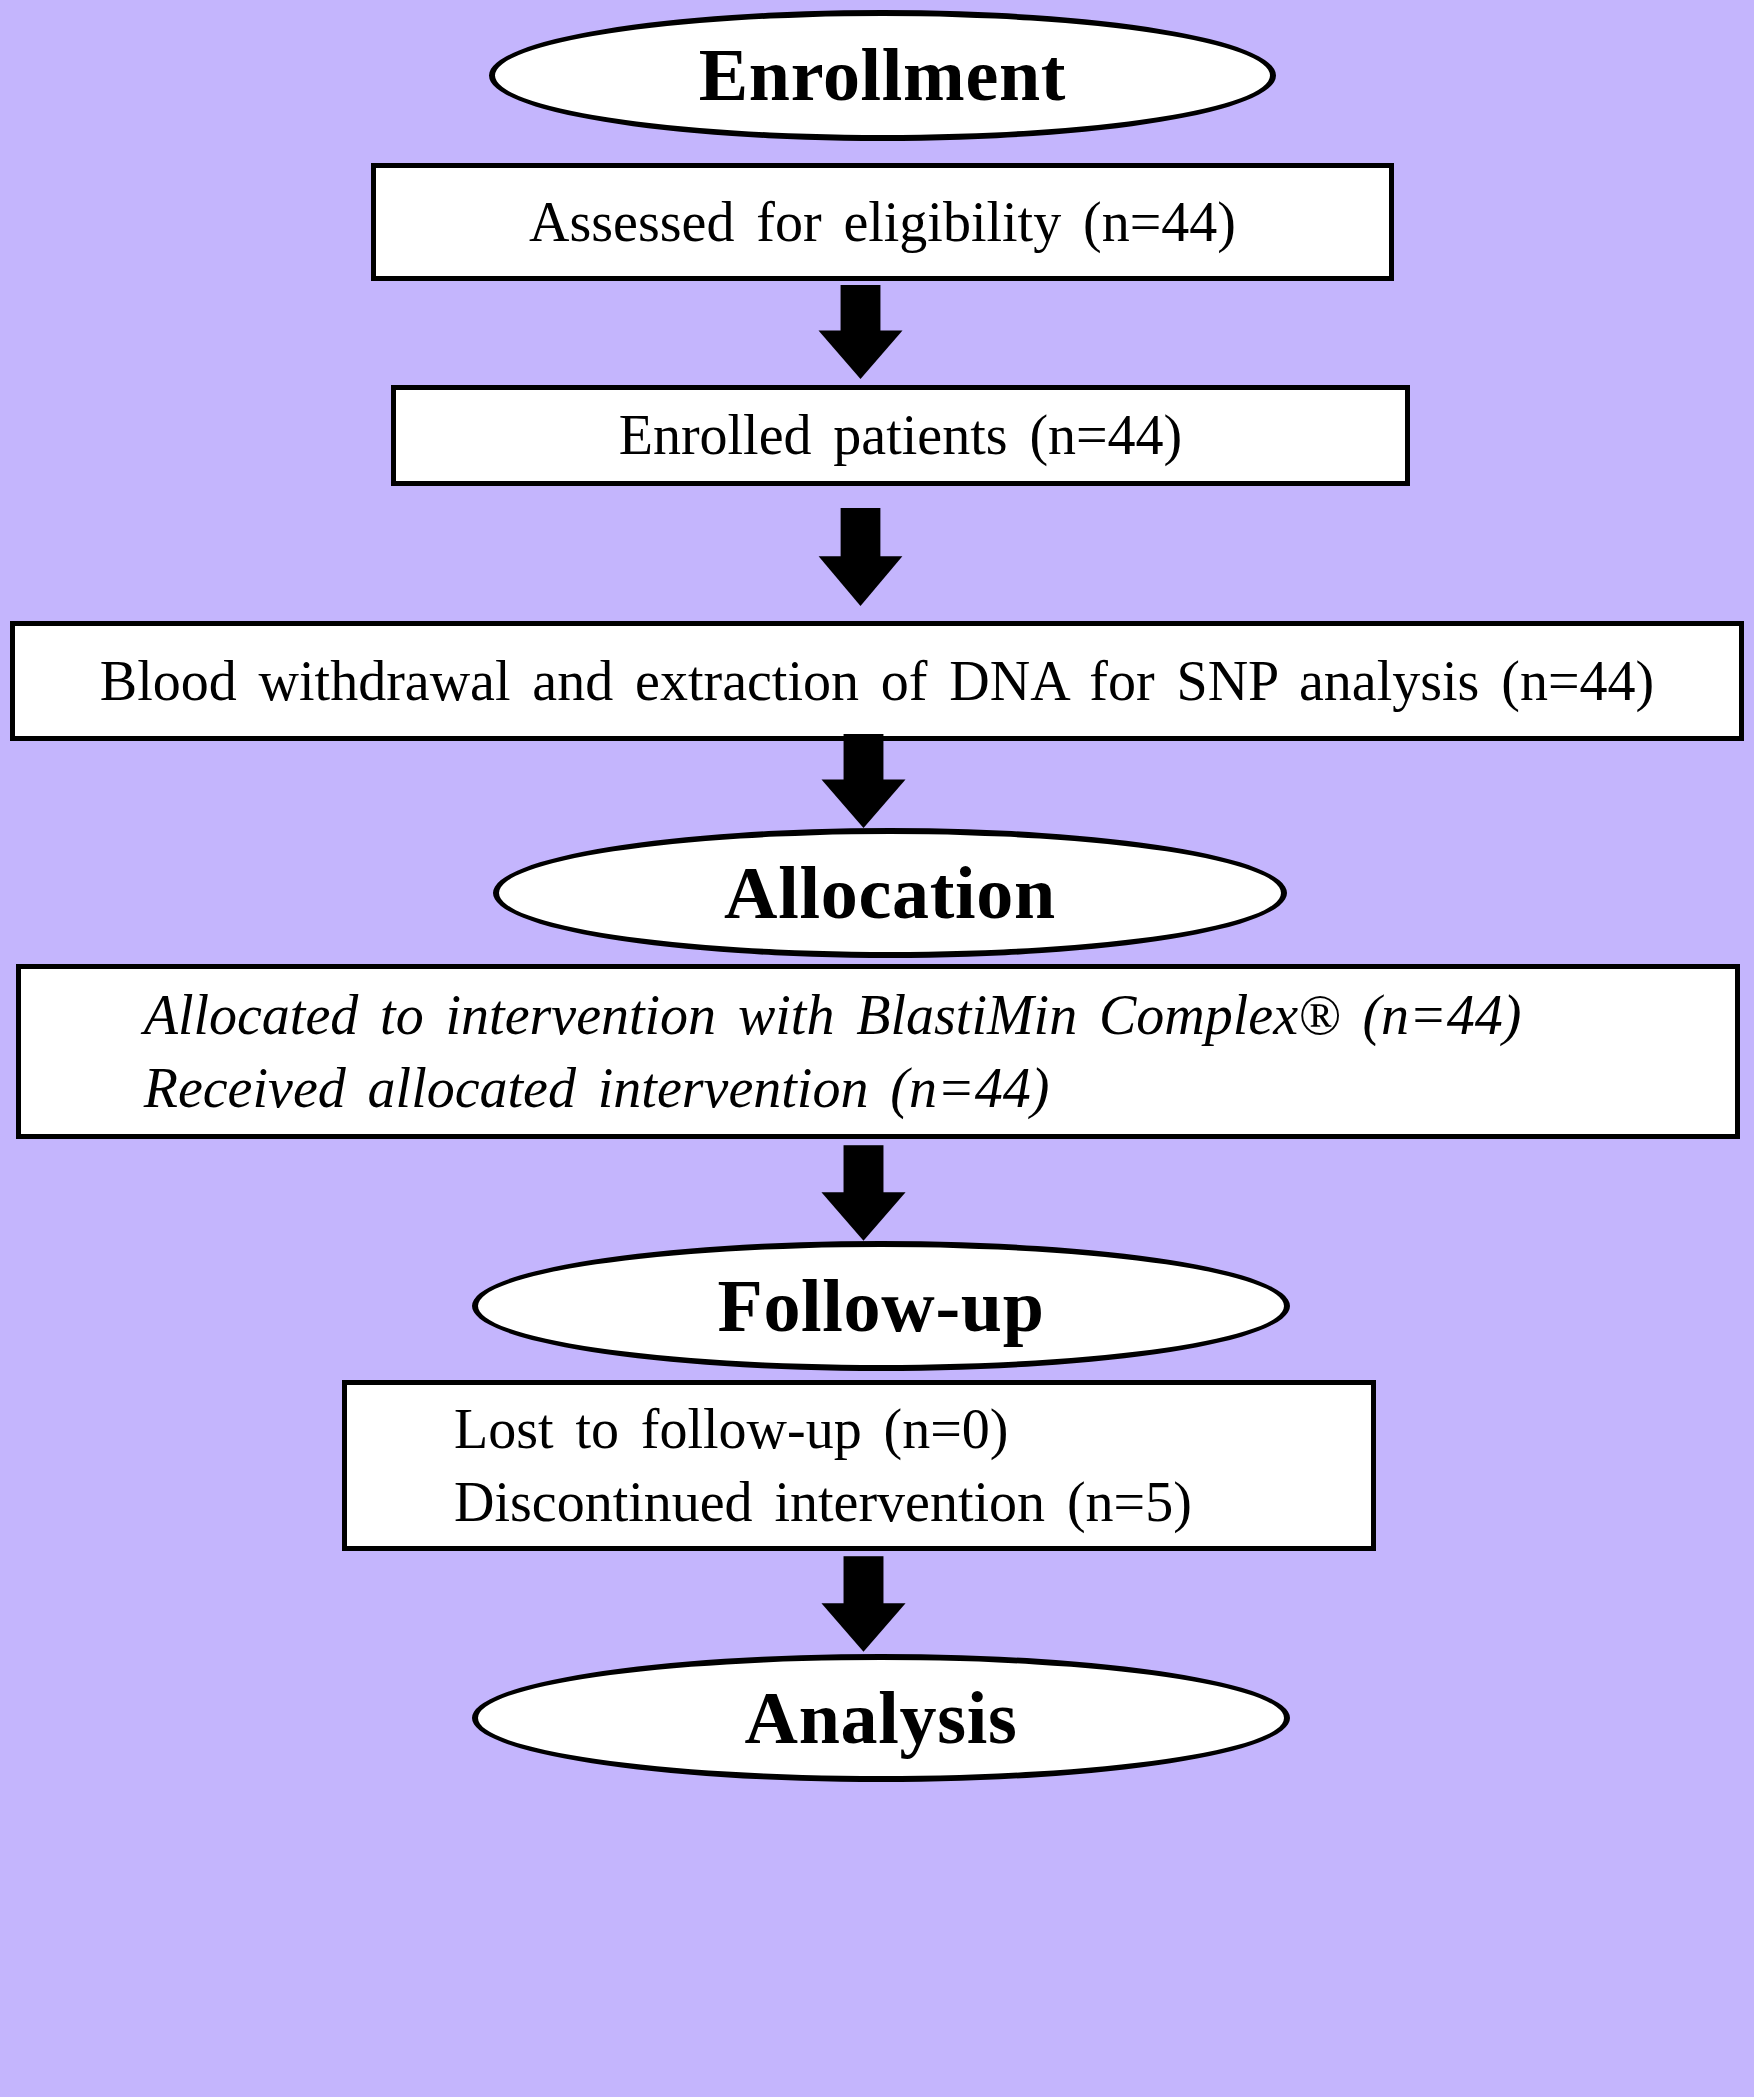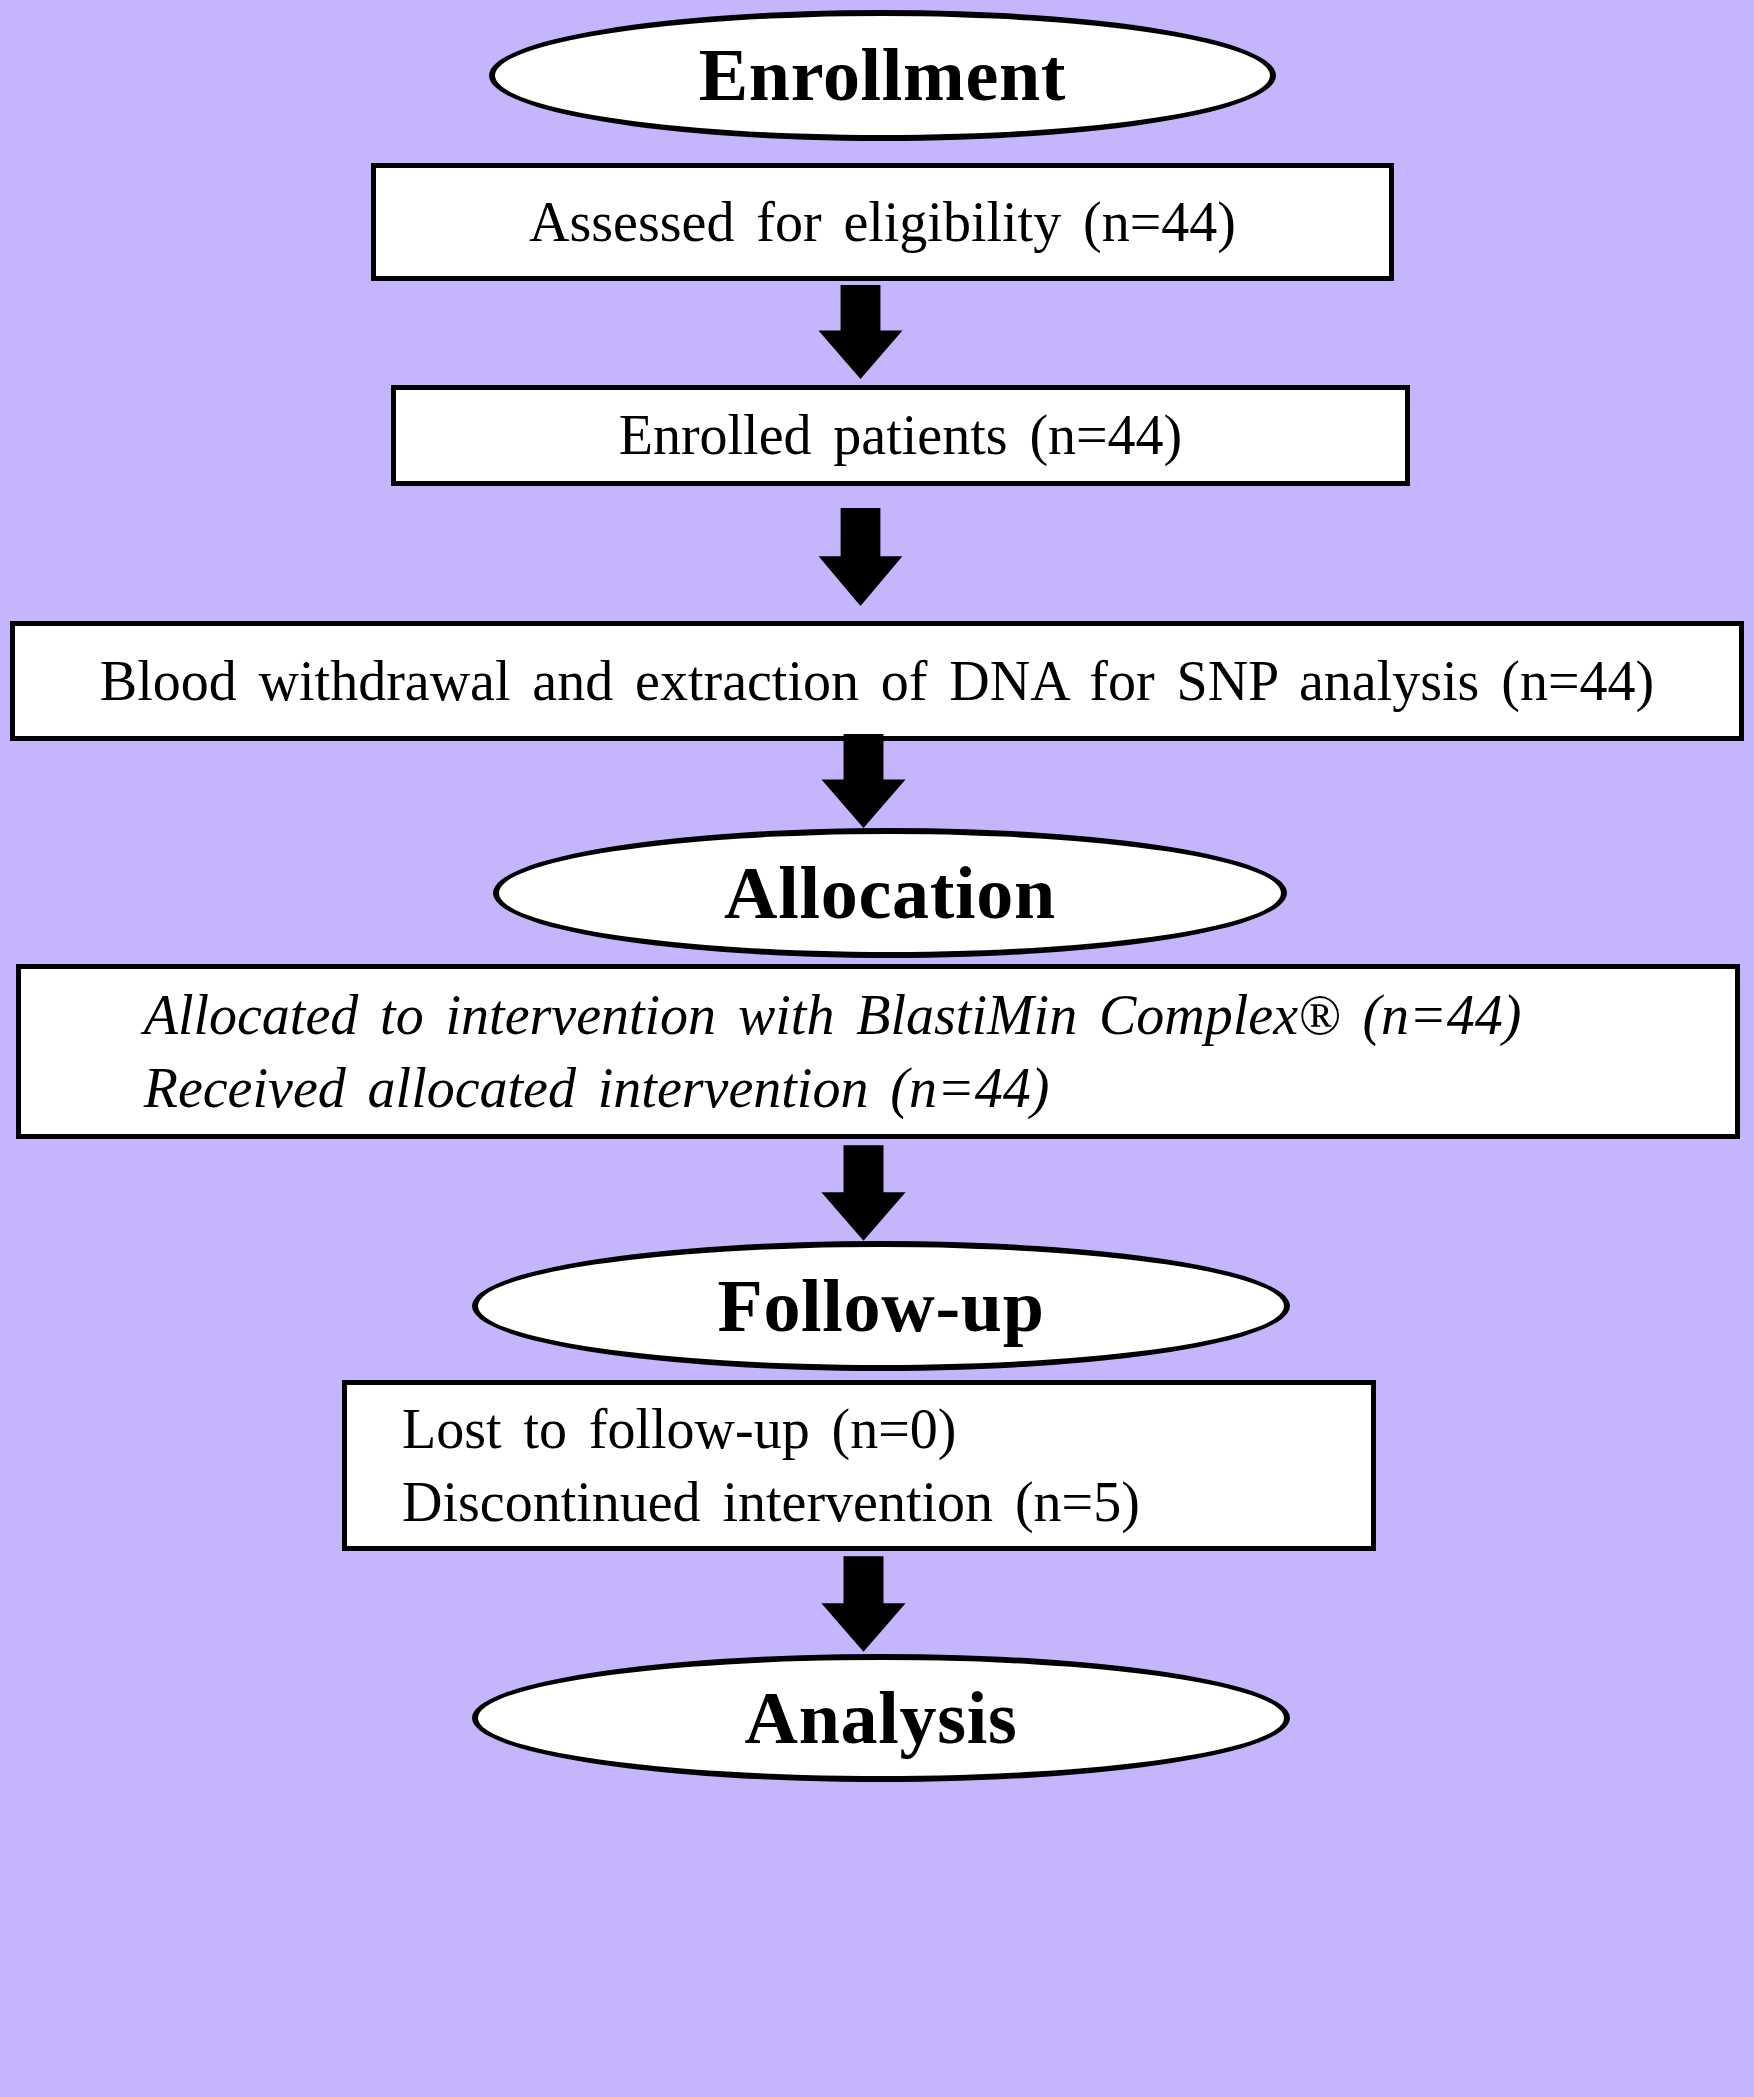--- a/index.html
+++ b/index.html
@@ -117,21 +117,21 @@
     <svg width="87" height="96" viewBox="0 0 122 134" xmlns="http://www.w3.org/2000/svg">
       <rect x="33" y="0" width="56" height="70" fill="#000000"></rect>
       <polygon points="2,66 120,66 61,134" fill="#000000"></polygon>
     </svg>
   </div>
 
   <div class="ellipse" style="left:472px; top:1241px; width:818px; height:130px;">
     <span class="stage-label">Follow-up</span>
   </div>
 
-  <div class="box left-aligned" style="left:342px; top:1380px; width:1034px; height:171px; padding-left:55px;">
+  <div class="box left-aligned" style="left:342px; top:1380px; width:1034px; height:171px; padding-left:107px;">
     <span class="line">Lost to follow-up (n=0)</span>
     <span class="line">Discontinued intervention (n=5)</span>
   </div>
 
   <div class="arrow" style="left:820px; top:1556px;">
     <svg width="87" height="96" viewBox="0 0 122 134" xmlns="http://www.w3.org/2000/svg">
       <rect x="33" y="0" width="56" height="70" fill="#000000"></rect>
       <polygon points="2,66 120,66 61,134" fill="#000000"></polygon>
     </svg>
   </div>

